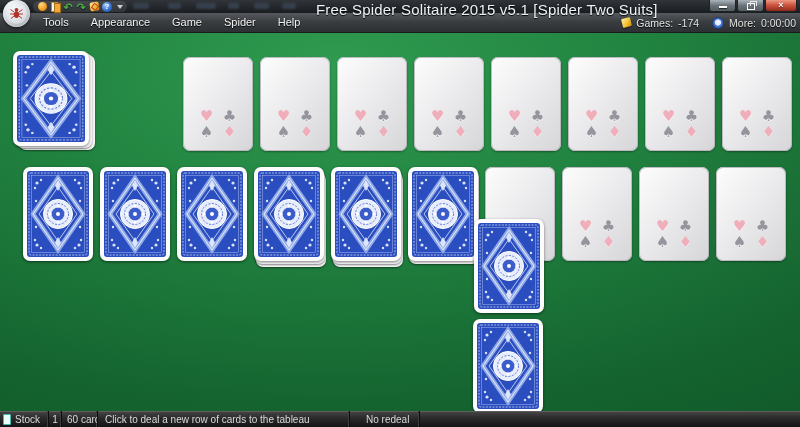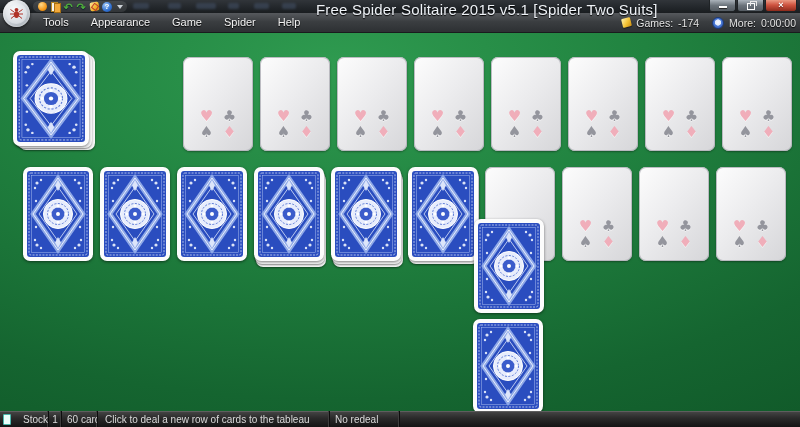--- a/index.html
+++ b/index.html
@@ -66,25 +66,25 @@
   .suit.gray{color:#94959d;text-shadow:0 1px 0 rgba(255,255,255,.5);}
   .card.facedown{background:#fcfcfc;box-shadow:0 1px 3px rgba(0,0,0,.5);}
   .card.facedown > svg{position:absolute;left:4px;top:4px;width:calc(100% - 8px);height:calc(100% - 8px);}
   
   .statusbar{position:absolute;left:0;right:0;bottom:0;height:16px;z-index:60;
              background:linear-gradient(#474747,#2a2a2a 45%,#141414);
              box-shadow:inset 0 1px 0 #5e5e5e;display:flex;align-items:center;
              color:#dadada;font-size:10px;}
   .sb-cell{height:100%;display:flex;align-items:center;box-sizing:border-box;border-right:1px solid #0d0d0d;
            box-shadow:inset -1px 0 0 #3e3e3e;white-space:nowrap;overflow:hidden;}
-  .sb-stock{width:49px;padding-left:3px;gap:12px;}
+  .sb-stock{width:49px;padding-left:3px;gap:4px;}
   .sb-deals{width:13px;justify-content:center;}
   .sb-count{width:36px;padding-left:5px;}
-  .sb-msg{width:232px;padding-left:7px;}
-  .sb-redeal{width:70px;padding-left:5px;}
+  .sb-msg{width:252px;padding-left:7px;}
+  .sb-redeal{width:70px;padding-left:16px;}
   .sb-fill{flex:1;border-right:none;box-shadow:none;}
   .sb-ico{width:6px;height:9px;background:#eafffb;border:1px solid #4ab8ac;border-radius:1px;}
 </style>
 </head>
 <body>
 
 <div id="board">
     <div class="card under" style="left: 19px; top: 55px; width: 76px; height: 95px;"></div>
     <div class="card under" style="left: 16px; top: 53px; width: 76px; height: 95px;"></div>
     <div class="card facedown" style="left: 13px; top: 51px; width: 76px; height: 95px;">

